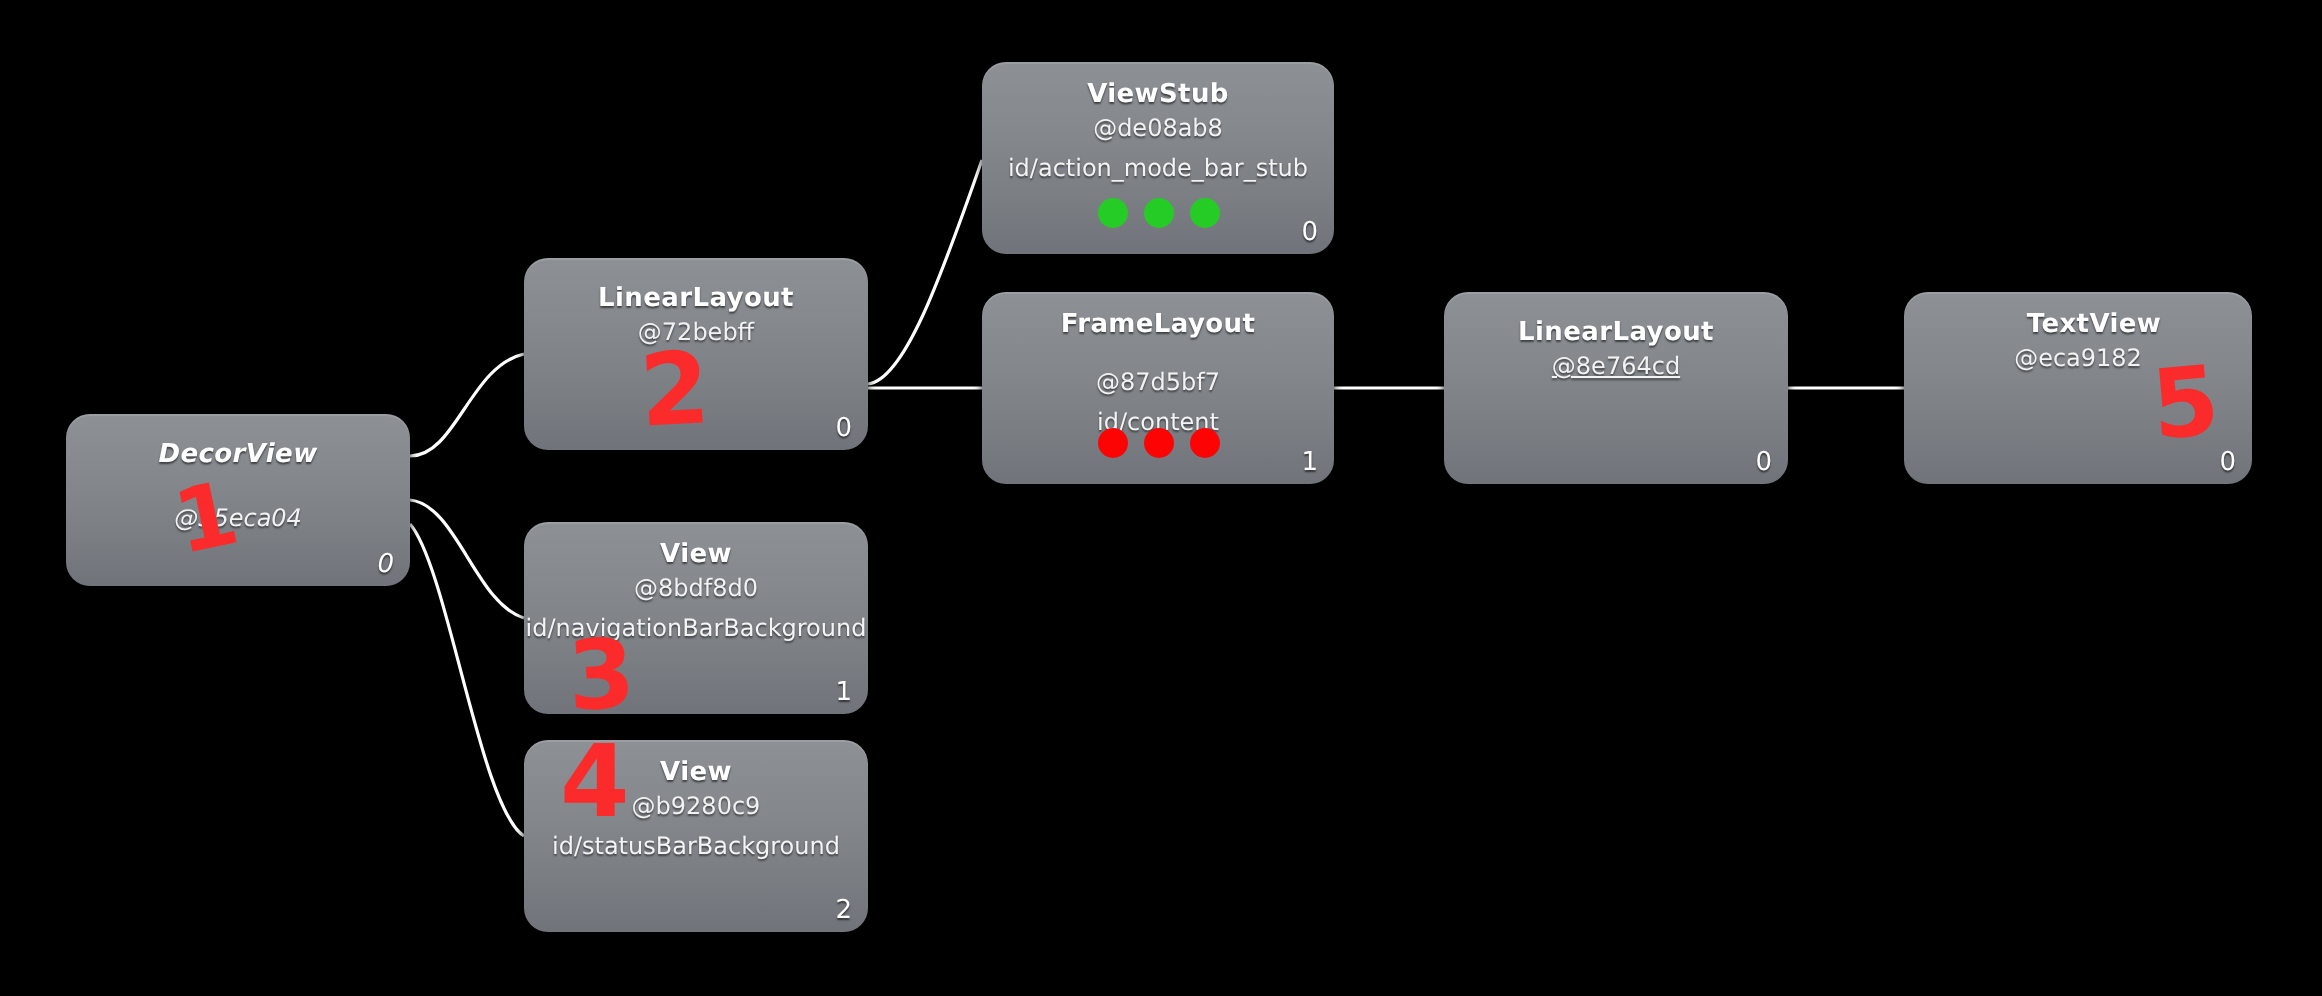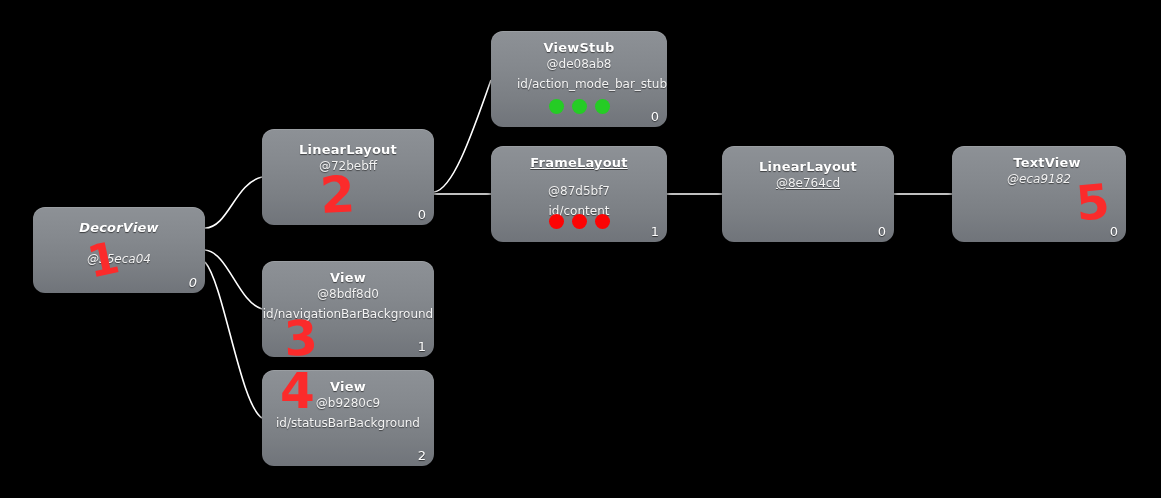--- a/index.html
+++ b/index.html
@@ -84,47 +84,47 @@
         <div class="idx">0</div>
       </div>
       <div class="node" style="left: 262px; top: 129px; width: 172px; height: 96px;">
         <div class="title" style="margin-top: 13px;">LinearLayout</div>
         <div class="hash" style="margin-top: 2px;">@72bebff</div>
         <div class="idx">0</div>
       </div>
       <div class="node" style="left: 491px; top: 31px; width: 176px; height: 96px;">
         <div class="title" style="margin-top: 9px;">ViewStub</div>
         <div class="hash" style="margin-top: 2px;">@de08ab8</div>
-        <div class="rid" style="margin-top: 4px; text-align: right;">id/action_mode_bar_stub</div>
+        <div class="rid" style="margin-top: 4px;">id/action_mode_bar_stub</div>
         <div class="dots" style="top: 68px;">
           <span class="dot green"></span>
           <span class="dot green"></span>
           <span class="dot green"></span>
         </div>
         <div class="idx">0</div>
       </div>
       <div class="node" style="left: 491px; top: 146px; width: 176px; height: 96px;">
-        <div class="title" style="margin-top: 9px; text-decoration: underline;">FrameLayout</div>
+        <div class="title" style="margin-top: 9px;">FrameLayout</div>
         <div class="hash" style="margin-top: 14px;">@87d5bf7</div>
         <div class="rid" style="margin-top: 4px;">id/content</div>
         <div class="dots" style="top: 68px;">
           <span class="dot red"></span>
           <span class="dot red"></span>
           <span class="dot red"></span>
         </div>
         <div class="idx">1</div>
       </div>
       <div class="node" style="left: 722px; top: 146px; width: 172px; height: 96px;">
         <div class="title" style="margin-top: 13px;">LinearLayout</div>
         <div class="hash" style="margin-top: 2px; text-decoration: underline;">@8e764cd</div>
         <div class="idx">0</div>
       </div>
       <div class="node" style="left: 952px; top: 146px; width: 174px; height: 96px;">
         <div class="title" style="margin-top: 9px; margin-left: 16px;">TextView</div>
-        <div class="hash" style="margin-top: 2px; font-style: italic;">@eca9182</div>
+        <div class="hash" style="margin-top: 2px;">@eca9182</div>
         <div class="idx">0</div>
       </div>
       <div class="node" style="left: 262px; top: 261px; width: 172px; height: 96px;">
         <div class="title" style="margin-top: 9px;">View</div>
         <div class="hash" style="margin-top: 2px;">@8bdf8d0</div>
         <div class="rid" style="margin-top: 4px;">id/navigationBarBackground</div>
         <div class="idx">1</div>
       </div>
       <div class="node" style="left: 262px; top: 370px; width: 172px; height: 96px;">
         <div class="title" style="margin-top: 9px;">View</div>

